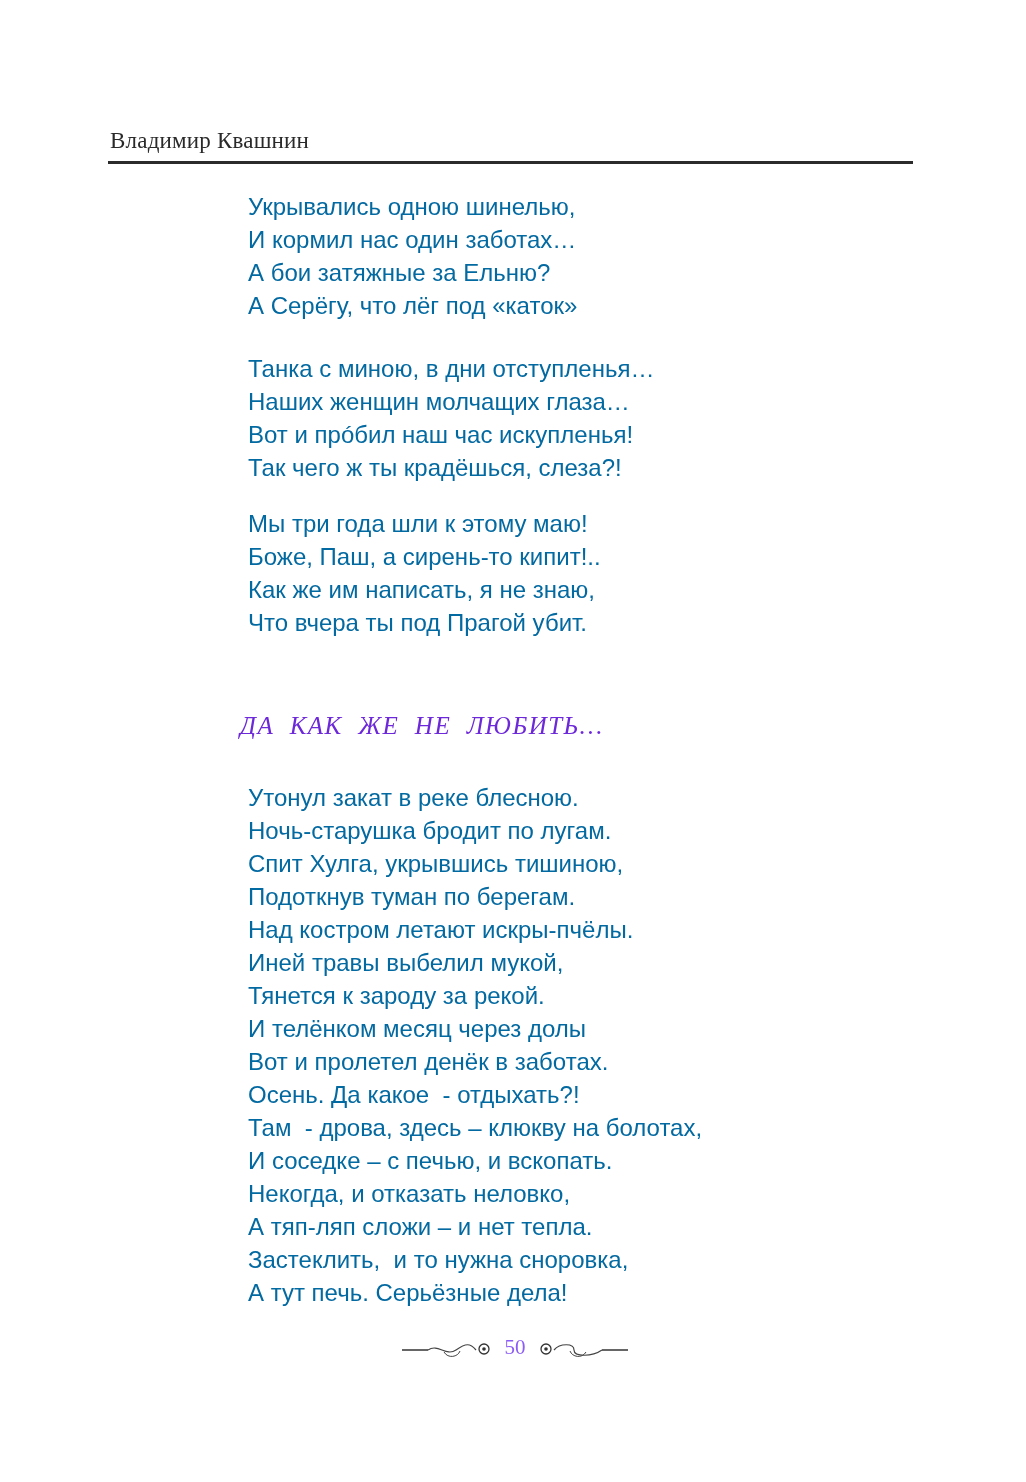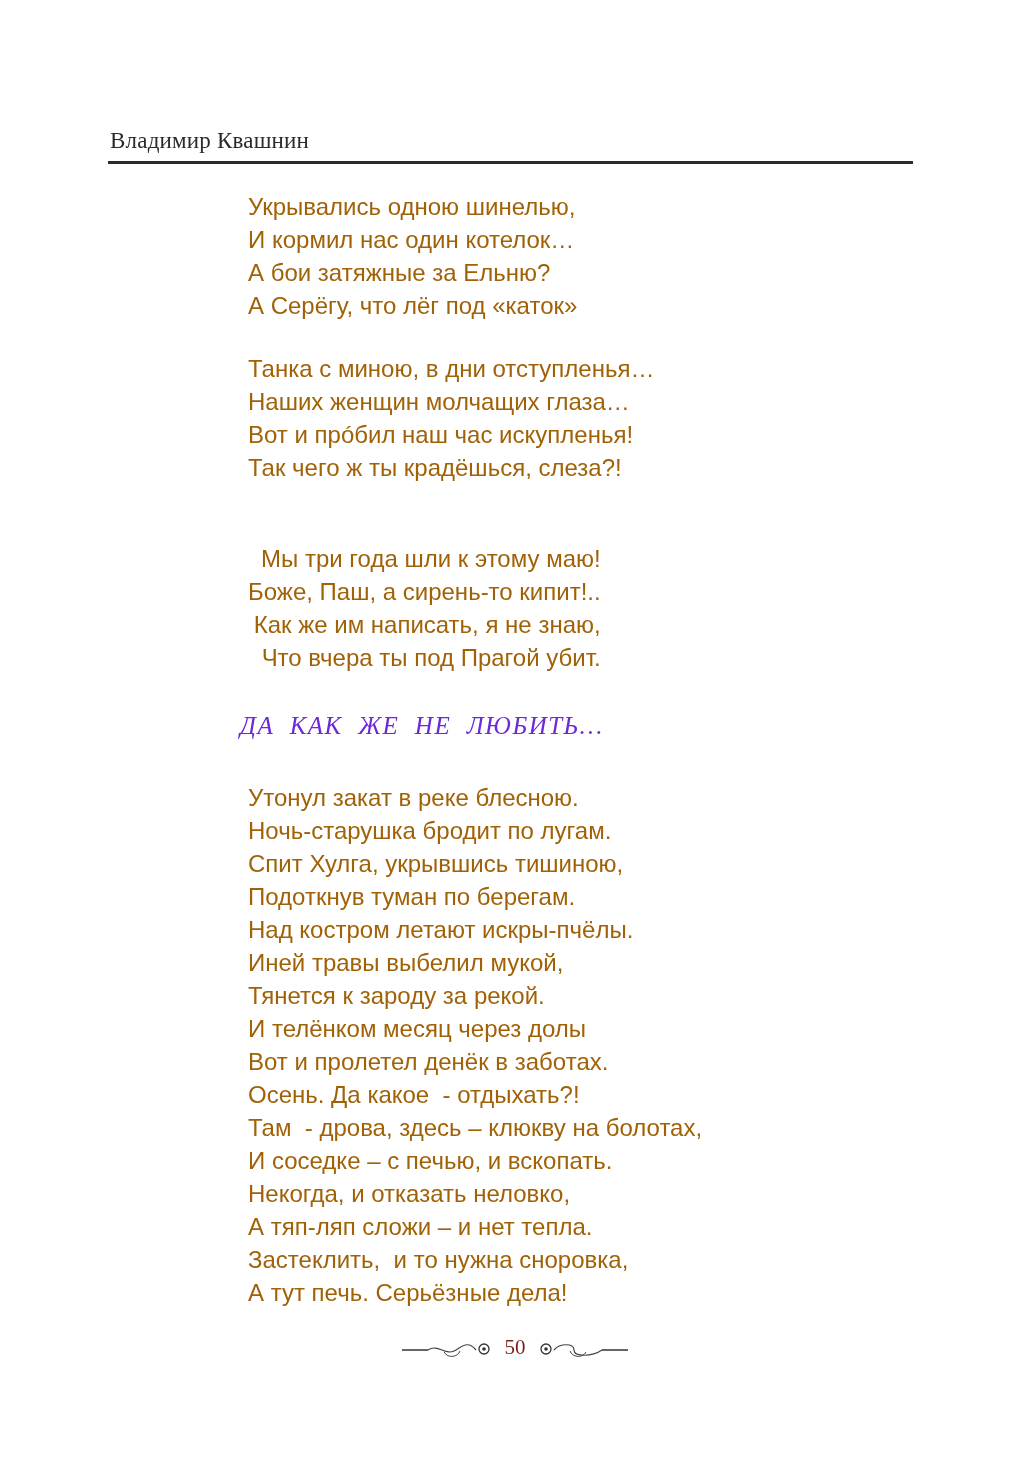--- a/index.html
+++ b/index.html
@@ -8,55 +8,55 @@
     position: absolute; left: 110px; top: 128px;
     font-family: "Liberation Serif", "DejaVu Serif", serif;
     font-size: 23px; color: #2a2a2a; letter-spacing: 0.2px;
   }
   .header-rule {
     position: absolute; left: 108px; top: 161px; width: 805px; height: 3px; background: #2b2b2b;
   }
   .stanza { position: absolute; left: 248px; }
   .line {
     font-family: "Liberation Sans", "DejaVu Sans", sans-serif;
-    font-size: 24px; line-height: 33px; color: #a16207; white-space: pre;
+    font-size: 24px; line-height: 33px; color: #0369a1; white-space: pre;
   }
   .title {
     position: absolute; left: 240px; top: 712px;
     font-family: "Liberation Serif", "DejaVu Serif", serif;
     font-style: italic; font-size: 25px; color: #6d28d9; letter-spacing: 1.5px; white-space: pre;
   }
   .footer { position: absolute; left: 400px; top: 1335px; width: 230px; height: 30px; }
   .footer svg { position: absolute; top: 4px; }
   .page-num {
     position: absolute; left: 100px; top: 0; width: 30px; text-align: center;
-    font-family: "Liberation Serif", "DejaVu Serif", serif; font-size: 21px; color: #7f1d1d;
+    font-family: "Liberation Serif", "DejaVu Serif", serif; font-size: 21px; color: #8b5cf6;
   }
 </style>
 </head>
 <body>
 
 <div class="header-author">Владимир Квашнин</div>
 <div class="header-rule"></div>
 
 <div class="stanza" style="top:190px;">
   <div class="line">Укрывались одною шинелью,</div>
-  <div class="line">И кормил нас один котелок…</div>
+  <div class="line">И кормил нас один заботах…</div>
   <div class="line">А бои затяжные за Ельню?</div>
   <div class="line">А Серёгу, что лёг под «каток»</div>
 </div>
 
 <div class="stanza" style="top:352px;">
   <div class="line">Танка с миною, в дни отступленья…</div>
   <div class="line">Наших женщин молчащих глаза…</div>
   <div class="line">Вот и прóбил наш час искупленья!</div>
   <div class="line">Так чего ж ты крадёшься, слеза?!</div>
 </div>
 
-<div class="stanza" style="top:542px;text-align:right;">
+<div class="stanza" style="top:507px;">
   <div class="line">Мы три года шли к этому маю!</div>
   <div class="line">Боже, Паш, а сирень-то кипит!..</div>
   <div class="line">Как же им написать, я не знаю,</div>
   <div class="line">Что вчера ты под Прагой убит.</div>
 </div>
 
 <div class="title">ДА  КАК  ЖЕ  НЕ  ЛЮБИТЬ…</div>
 
 <div class="stanza" style="top:781px;">
   <div class="line">Утонул закат в реке блесною.</div>

